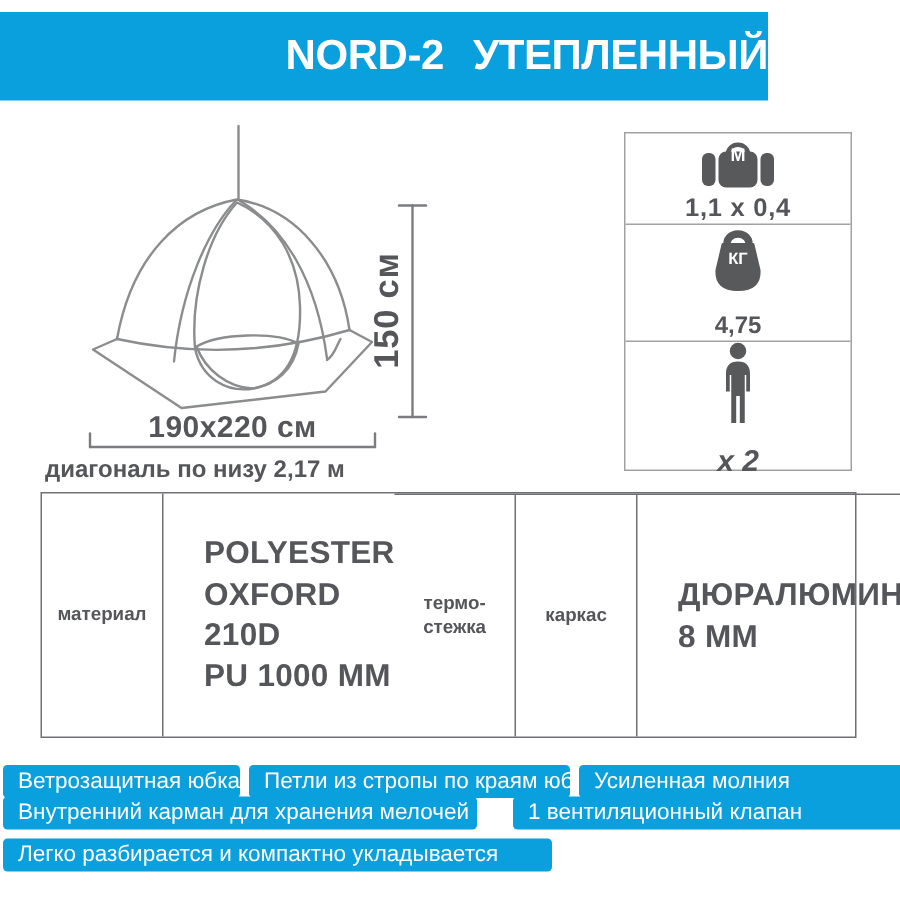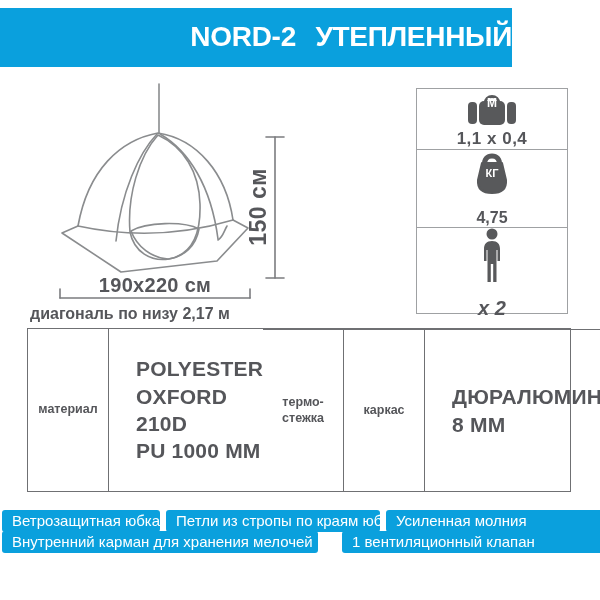--- a/index.html
+++ b/index.html
@@ -160,14 +160,17 @@
 
   <div class="feat-row row-1">
     <div class="badge b-r1a">Ветрозащитная юбка</div>
     <div class="badge b-r1b">Петли из стропы по краям юбки</div>
     <div class="badge b-r1c">Усиленная молния</div>
   </div>
   <div class="feat-row row-2">
     <div class="badge b-r2a">Внутренний карман для хранения мелочей</div>
     <div class="badge b-r2b">1 вентиляционный клапан</div>
   </div>
+  <div class="feat-row row-3">
+    <div class="badge b-r3a">Легко разбирается и компактно укладывается</div>
+  </div>
 
 </div>
 
 </body></html>

